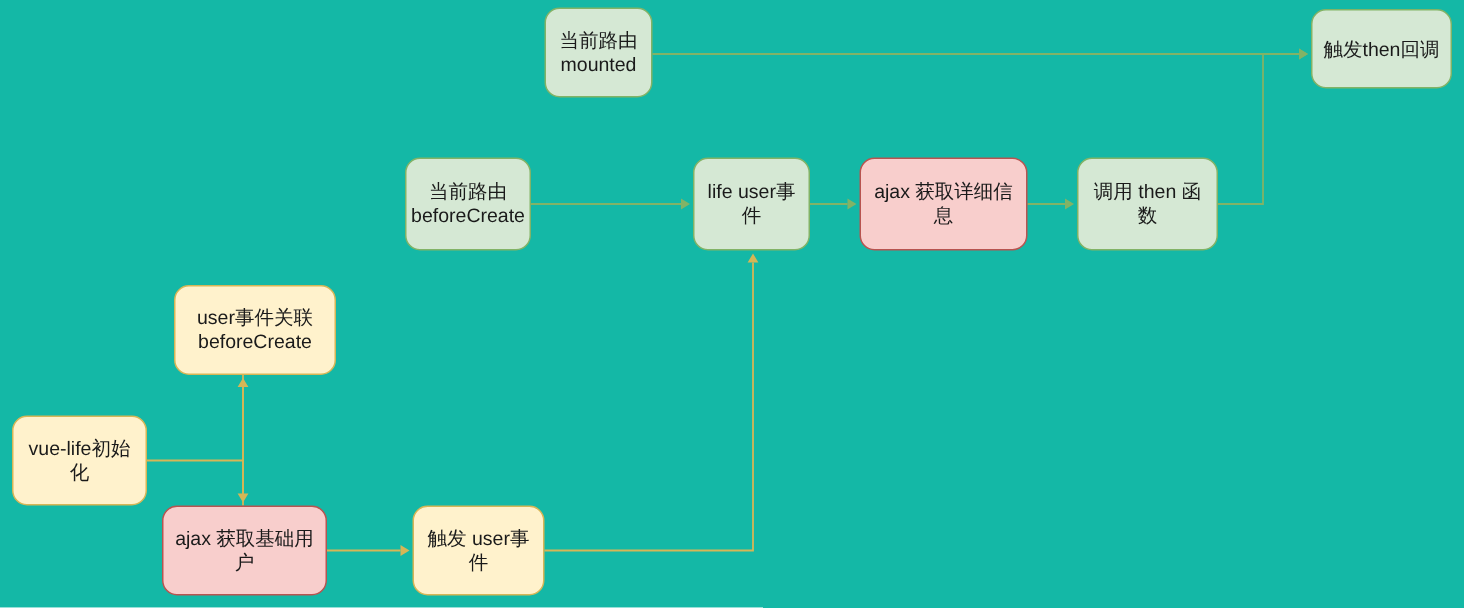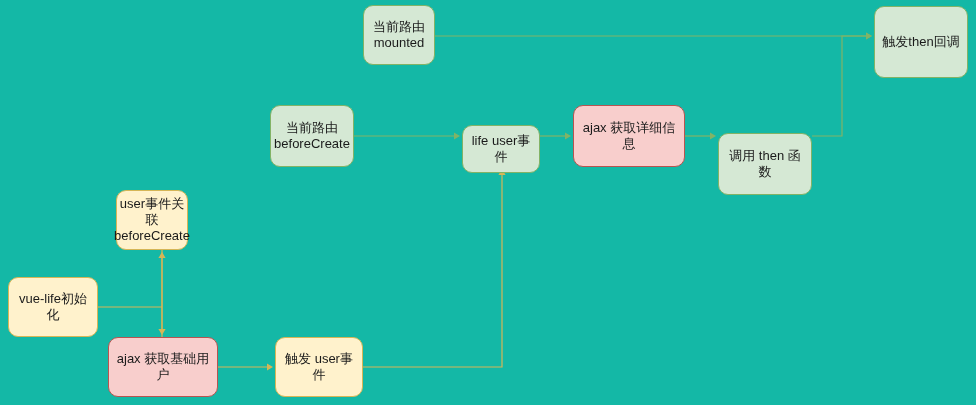--- a/index.html
+++ b/index.html
@@ -95,24 +95,24 @@
         <path d="M 218 367 L 267 367" fill="none" stroke="#d6b656" stroke-width="1.2" stroke-linecap="butt" stroke-linejoin="miter"></path>
         <polygon points="273,367 267,363.4 267,370.6" fill="#d6b656"></polygon>
       </g>
       <g>
         <path d="M 363 367 L 502 367 L 502 175" fill="none" stroke="#d6b656" stroke-width="1.2" stroke-linecap="butt" stroke-linejoin="miter"></path>
         <polygon points="502,169 498.4,175 505.6,175" fill="#d6b656"></polygon>
       </g>
     </svg>
 <div class="node green" style="left: 363px; top: 5px; width: 72px; height: 60px;"><span>当前路由
 mounted</span></div>
-    <div class="node green" style="left: 874px; top: 6px; width: 94px; height: 72px;"><span>触发then回调</span></div>
+    <div class="node green" style="left: 874px; top: 6px; width: 94px; height: 53px;"><span>触发then回调</span></div>
     <div class="node green" style="left: 270px; top: 105px; width: 84px; height: 62px;"><span>当前路由
 beforeCreate</span></div>
-    <div class="node green" style="left: 462px; top: 105px; width: 78px; height: 48px; margin-top: 20px;"><span>life user事件</span></div>
+    <div class="node green" style="left: 462px; top: 105px; width: 78px; height: 62px;"><span>life user事件</span></div>
     <div class="node pink" style="left: 573px; top: 105px; width: 112px; height: 62px;"><span>ajax 获取详细信息</span></div>
-    <div class="node green" style="left: 718px; top: 105px; width: 94px; height: 62px; margin-top: 28px;"><span>调用 then 函数</span></div>
-    <div class="node yellow" style="left: 116px; top: 190px; width: 72px; height: 60px;"><span>user事件关联
+    <div class="node green" style="left: 718px; top: 105px; width: 94px; height: 62px;"><span>调用 then 函数</span></div>
+    <div class="node yellow" style="left: 116px; top: 190px; width: 108px; height: 60px;"><span>user事件关联
 beforeCreate</span></div>
     <div class="node yellow" style="left: 8px; top: 277px; width: 90px; height: 60px;"><span>vue-life初始化</span></div>
     <div class="node pink" style="left: 108px; top: 337px; width: 110px; height: 60px;"><span>ajax 获取基础用户</span></div>
     <div class="node yellow" style="left: 275px; top: 337px; width: 88px; height: 60px; align-items: center;"><span>触发 user事件</span></div>
   </div>
 
 </body></html>

